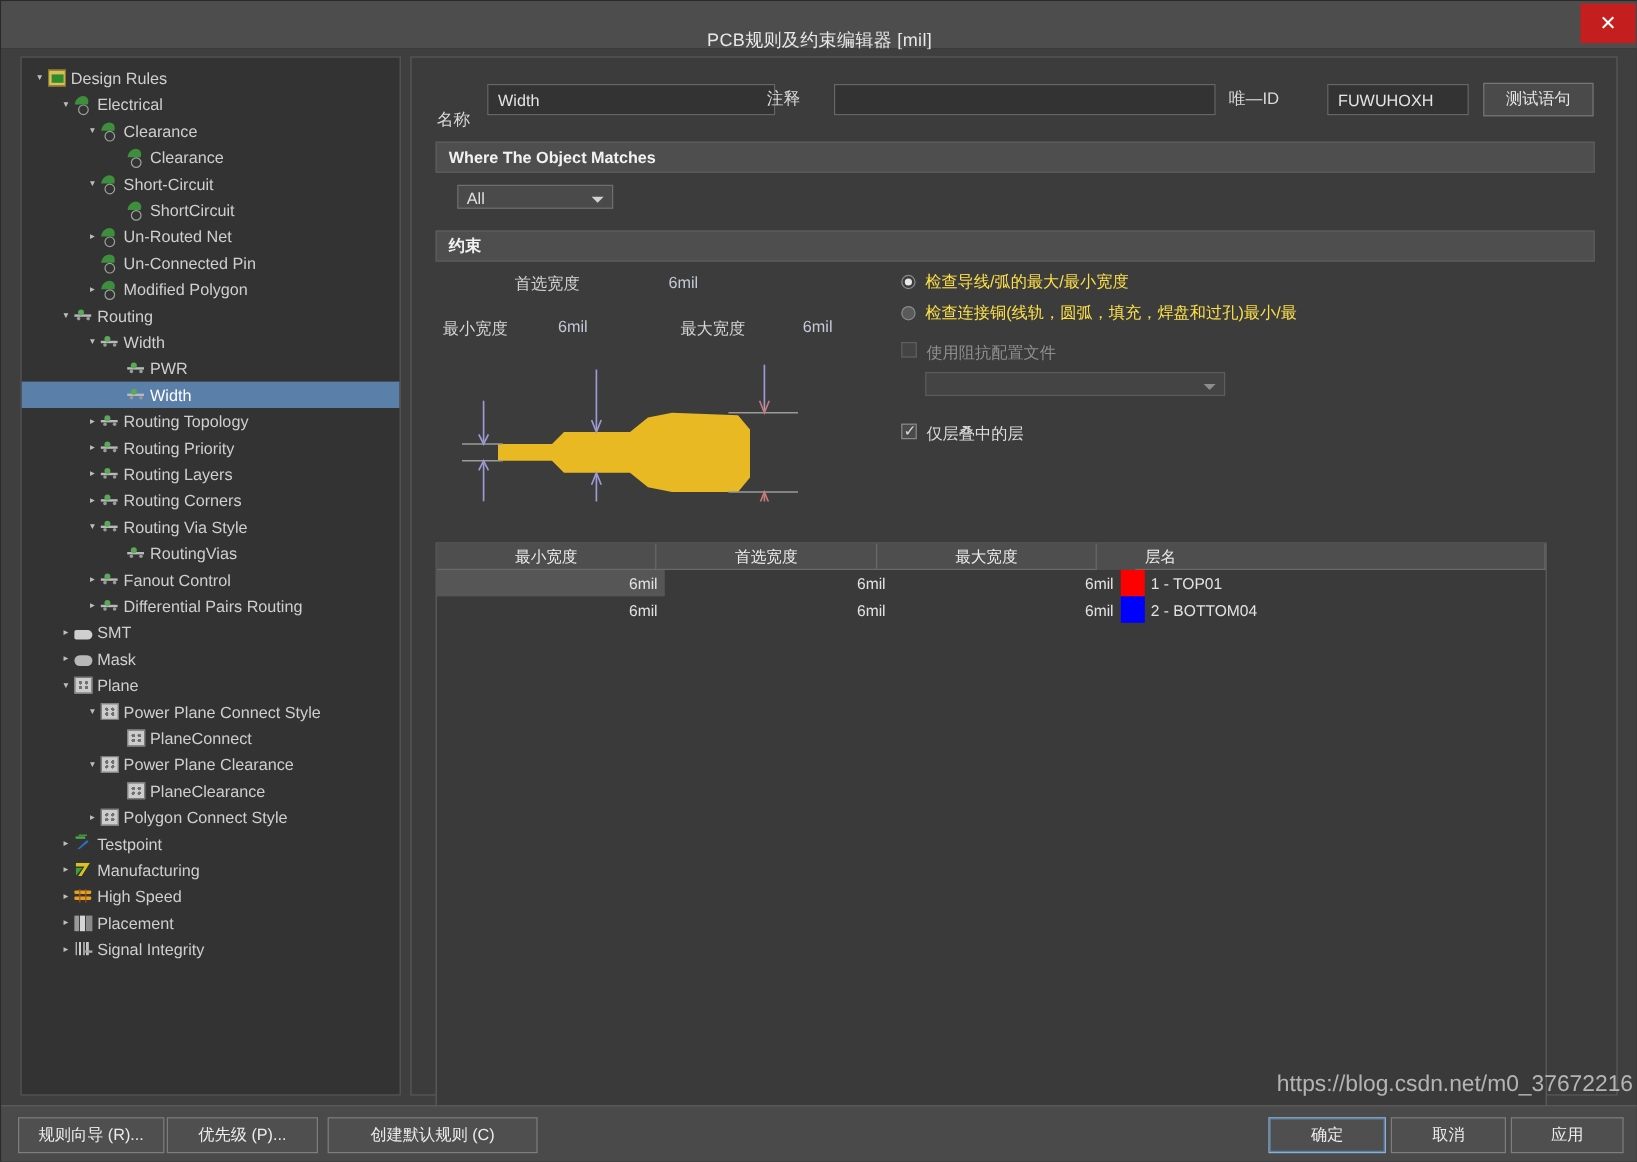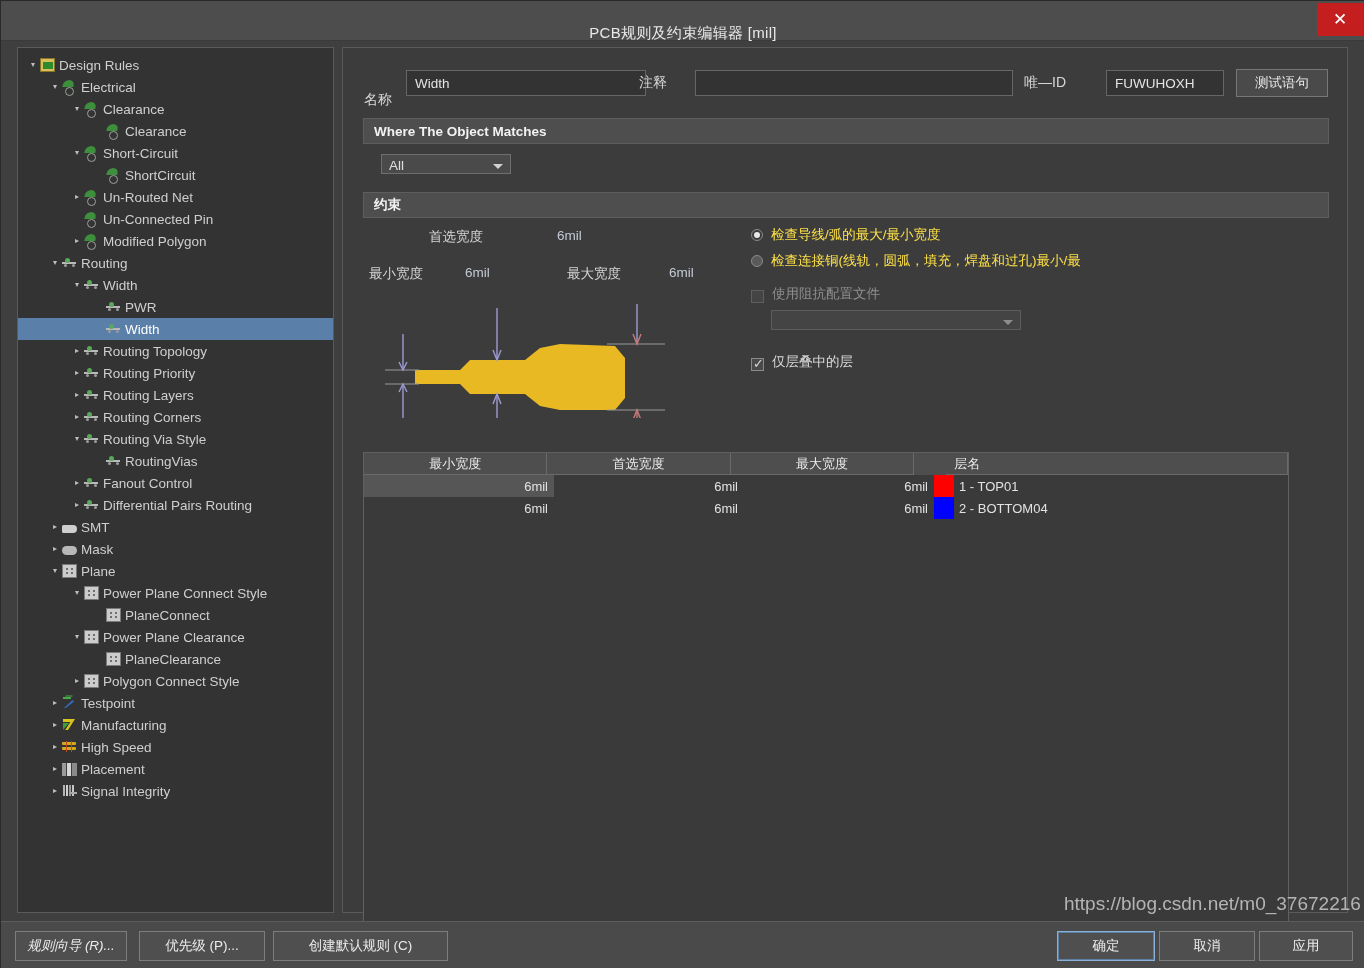--- a/index.html
+++ b/index.html
@@ -196,21 +196,21 @@
     border: 1px solid #8a8a8a; background: #3c3c3c;
     margin-right: 8px; position: relative; flex: none;
   }
   .radio.on::after {
     content: ""; position: absolute; left: 2px; top: 2px;
     width: 6px; height: 6px; border-radius: 50%; background: #e8e8e8;
   }
   .radio.off { background: #5a5a5a; }
   .radio-txt { color: #fde047; font-size: 13.5px; white-space: nowrap; }
 
-  .chk-row { position: absolute; display: flex; align-items: flex-end; }
+  .chk-row { position: absolute; display: flex; align-items: flex-start; }
   .chk {
     width: 13px; height: 13px; border: 1px solid #8a8a8a;
     background: #4a4a4a; margin-right: 8px; position: relative; flex: none;
   }
   .chk.on::after {
     content: "✓"; position: absolute; left: 1px; top: -3px;
     color: #d8d8d8; font-size: 13px;
   }
   .chk.dis { border-color: #5f5f5f; background: #444444; }
   .chk-txt { color: #dcdcdc; font-size: 13.5px; white-space: nowrap; }
@@ -548,21 +548,21 @@
               <div class="swatch" style="background: rgb(0, 0, 255);"></div>
               <div class="td layer" style="width: 334px;">2 - BOTTOM04</div>
             </div>
           </div>
       </div>
 
     </div>
   </div>
 
   <div class="footer">
-    <button class="fbtn" style="left:14px;  width:112px;font-style:italic;">规则向导 (R)...</button>
+    <button class="fbtn" style="left:14px;  width:122px;">规则向导 (R)...</button>
     <button class="fbtn" style="left:138px; width:126px;">优先级 (P)...</button>
     <button class="fbtn" style="left:272px; width:175px;">创建默认规则 (C)</button>
     <button class="fbtn focus" style="left:1056px; width:98px;">确定</button>
     <button class="fbtn" style="left:1158px; width:96px;">取消</button>
     <button class="fbtn" style="left:1258px; width:94px;">应用</button>
   </div>
 
   <div class="watermark">https://blog.csdn.net/m0_37672216</div>
 </div>
 

